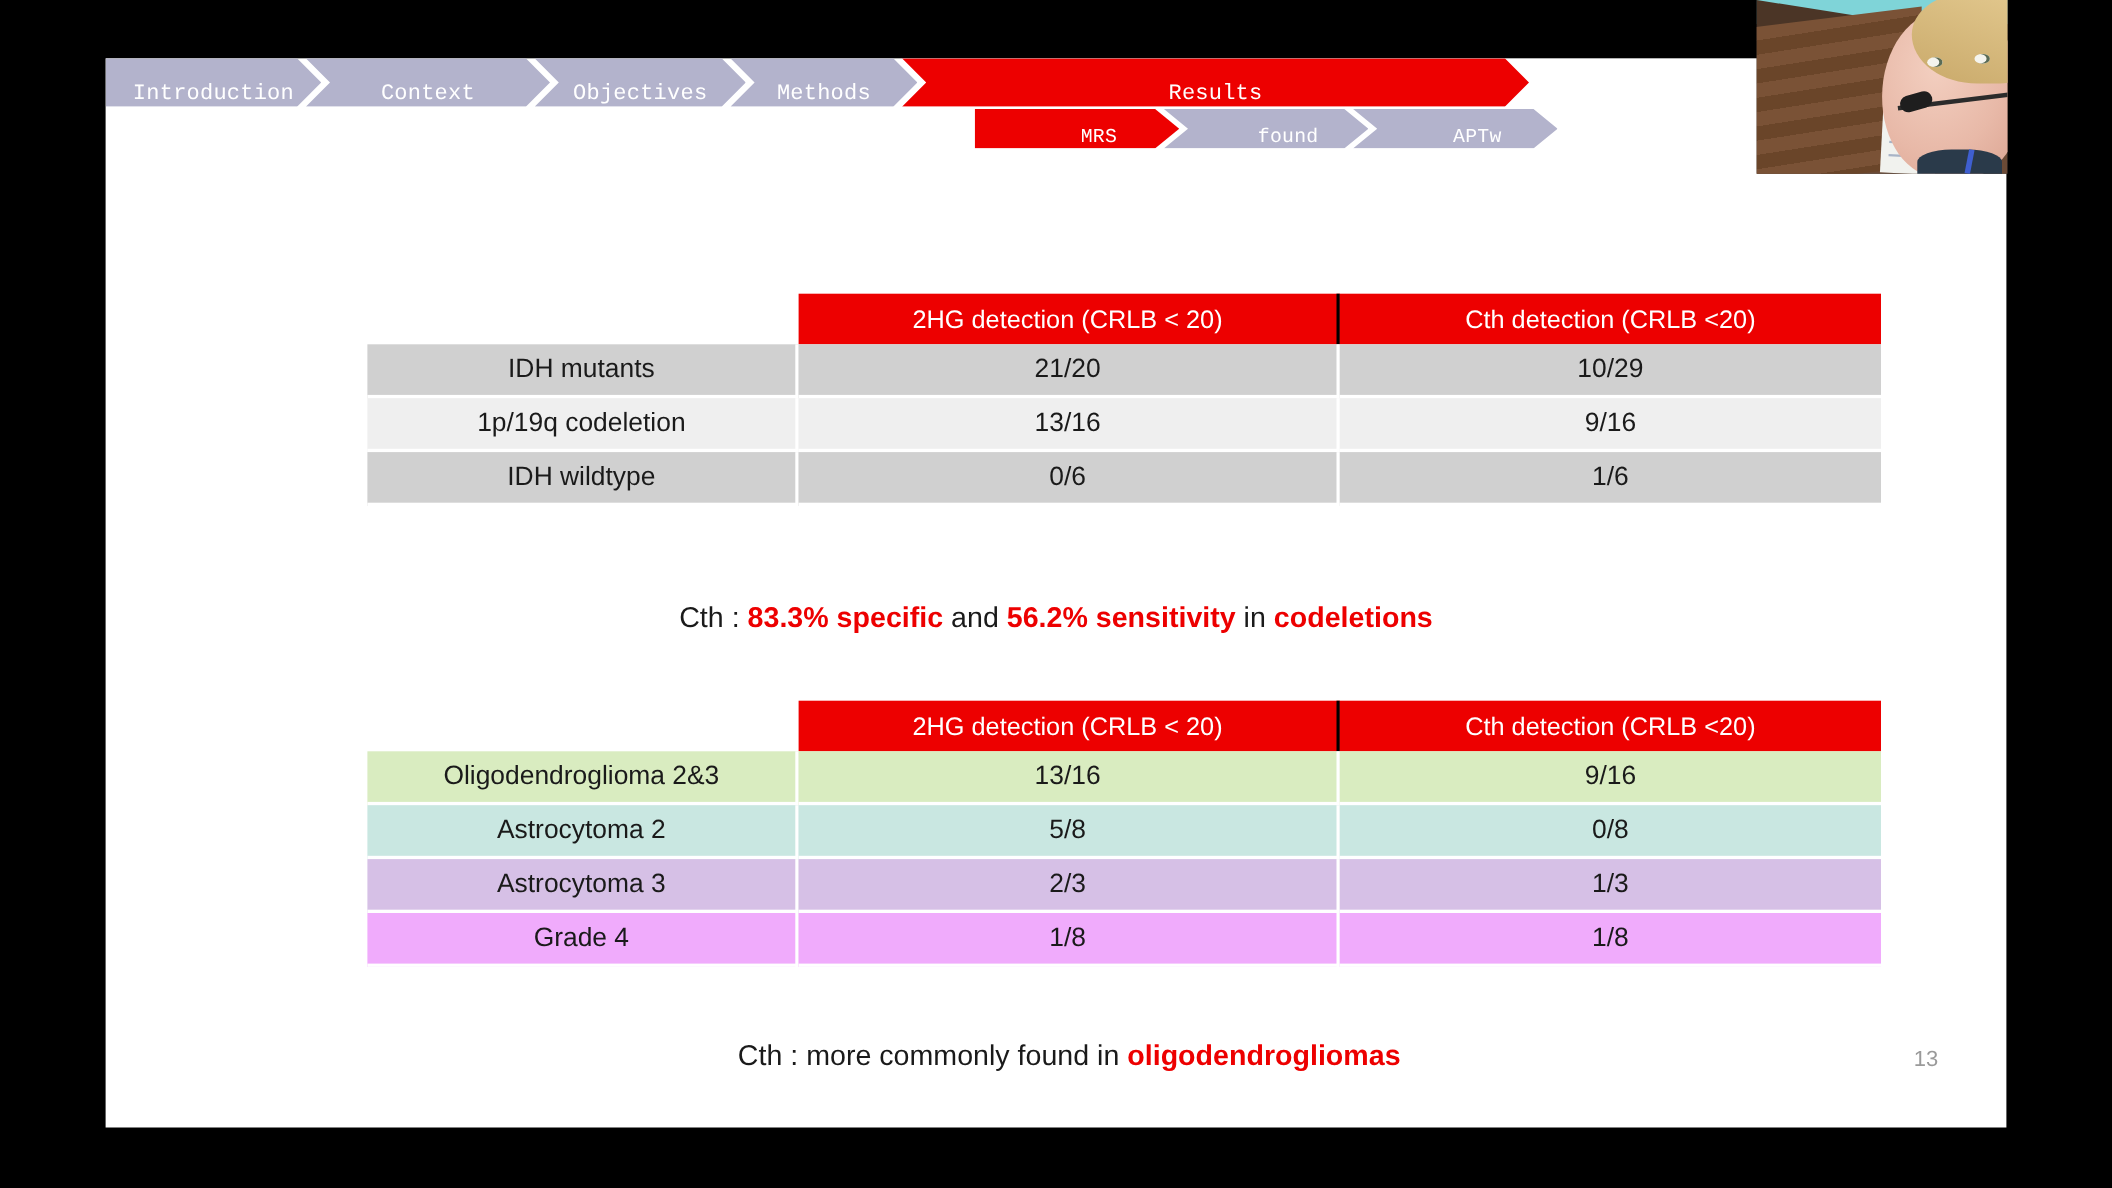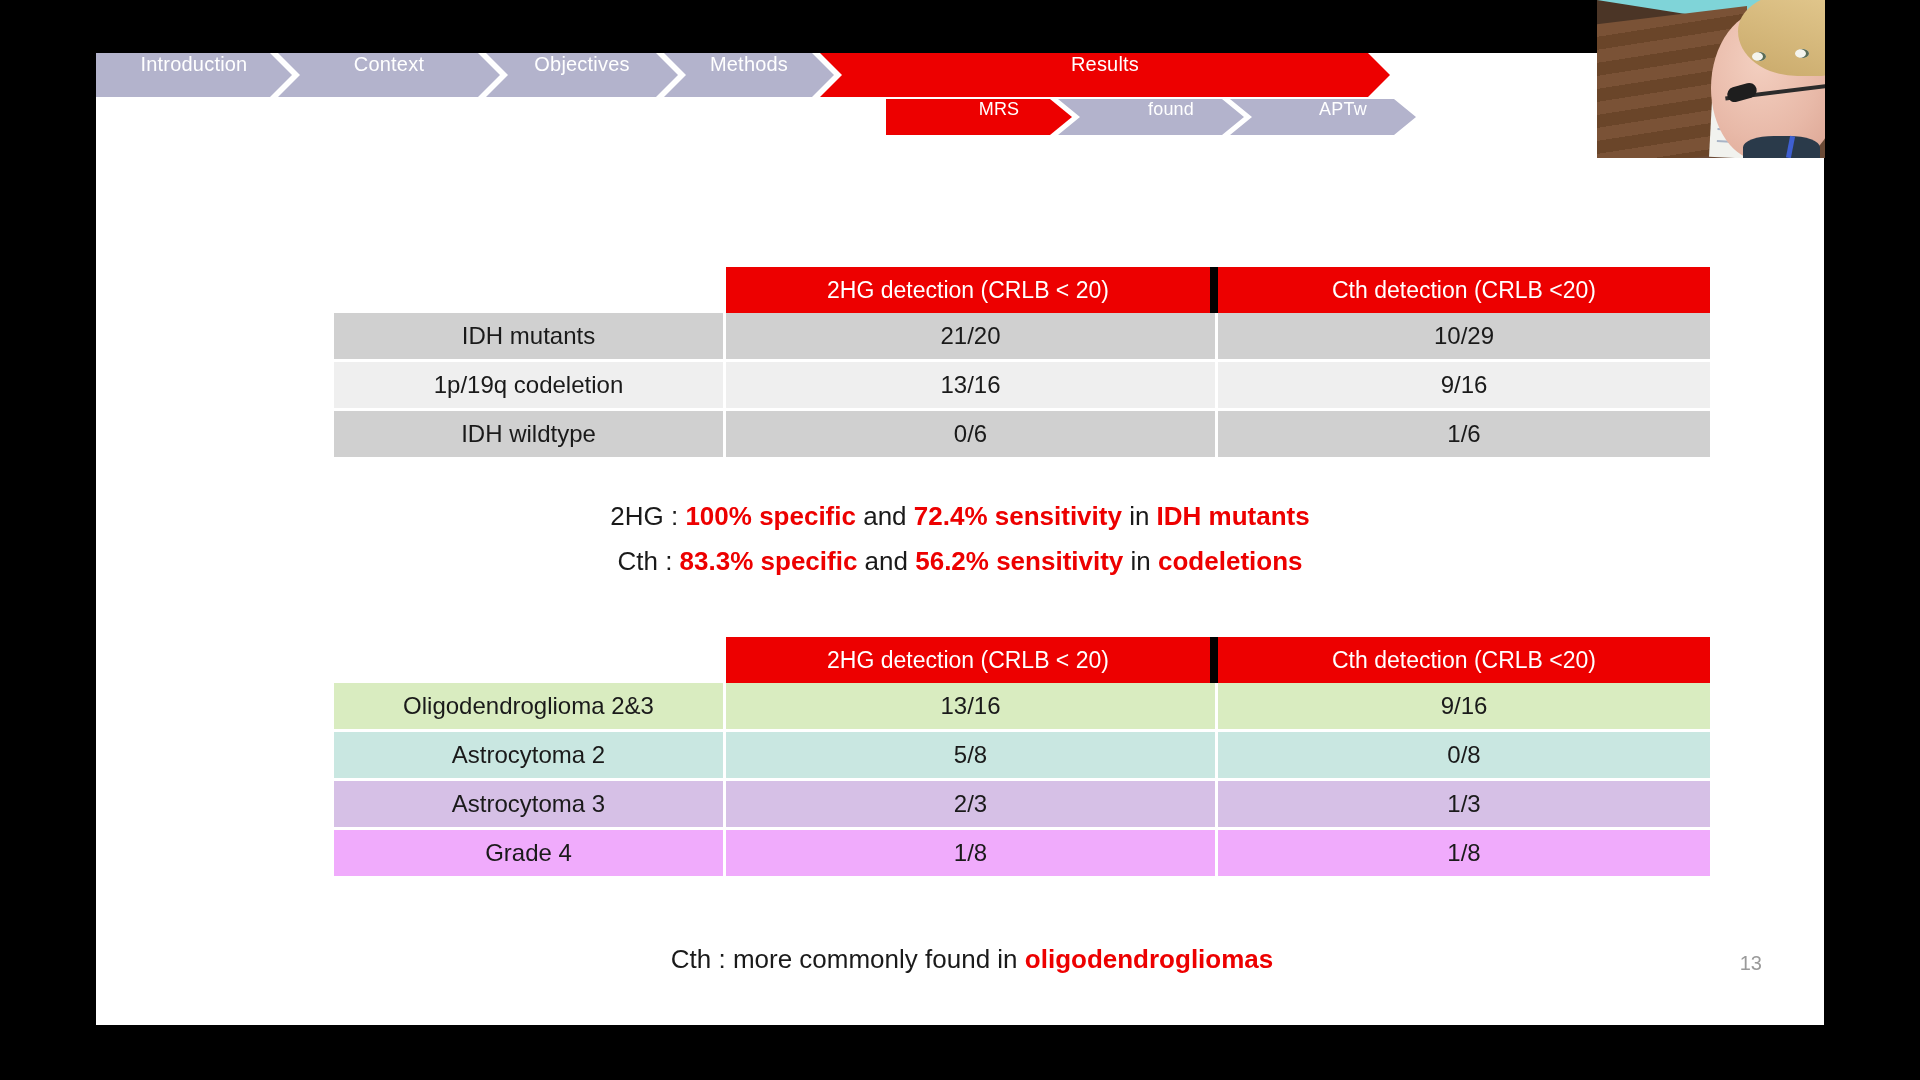--- a/index.html
+++ b/index.html
@@ -37,27 +37,28 @@
     top: 0px;
     width: 1728px;
     height: 44px;
     display: flex;
     align-items: stretch;
   }
 
   .chev {
     position: relative;
     display: flex;
-    align-items: flex-start;
+    align-items: flex-end;
     justify-content: center;
     color: #ffffff;
     font-size: 20px;
     letter-spacing: 0.2px;
     white-space: nowrap;
     height: 100%;
+    font-family: Liberation Mono, monospace;
   }
 
   .chev.inactive { background: #b3b3cc; }
   .chev.active   { background: #ed0000; }
 
   
   .chev.arrowed {
     clip-path: polygon(0 0, calc(100% - 22px) 0, 100% 50%, calc(100% - 22px) 100%, 0 100%, 22px 50%);
     margin-right: -14px;
   }
@@ -99,21 +100,21 @@
   .hdr-blank {
     background: transparent;
     border: none;
   }
   .hdr-cell {
     background: #ed0000;
     color: #ffffff;
     font-size: 23px;
     font-weight: bold;
     height: 46px;
-    border-right: 8px solid #000000;
+    border-right: 3px solid #000000;
   }
   .hdr-cell.lastcol { border-right: none; }
 
   .row-cell {
     height: 49px;
     font-size: 24px;
     color: #1a1a1a;
     border-right: 3px solid #ffffff;
     border-bottom: 3px solid #ffffff;
   }
@@ -331,21 +332,20 @@
             <td class="row-cell g-light lastcol">9/16</td>
           </tr>
           <tr>
             <td class="row-cell g-dark">IDH wildtype</td>
             <td class="row-cell g-dark">0/6</td>
             <td class="row-cell g-dark lastcol">1/6</td>
           </tr>
         </tbody>
     </table>
 
-    <div class="caption" id="summary-line-1" style="top:448px;"><span>2HG : </span><b>100% specific</b><span> and </span><b>72.4% sensitivity</b><span> in </span><b>IDH mutants</b></div>
     <div class="caption" id="summary-line-2" style="top:493px;"><span>Cth : </span><b>83.3% specific</b><span> and </span><b>56.2% sensitivity</b><span> in </span><b>codeletions</b></div>
 
     <table class="tbl" id="table-two" style="left:238px; top:584px;">
       <colgroup>
         <col class="col-label">
           <col class="col-val">
           <col class="col-val">
       </colgroup>
       <thead>
         <tr>

